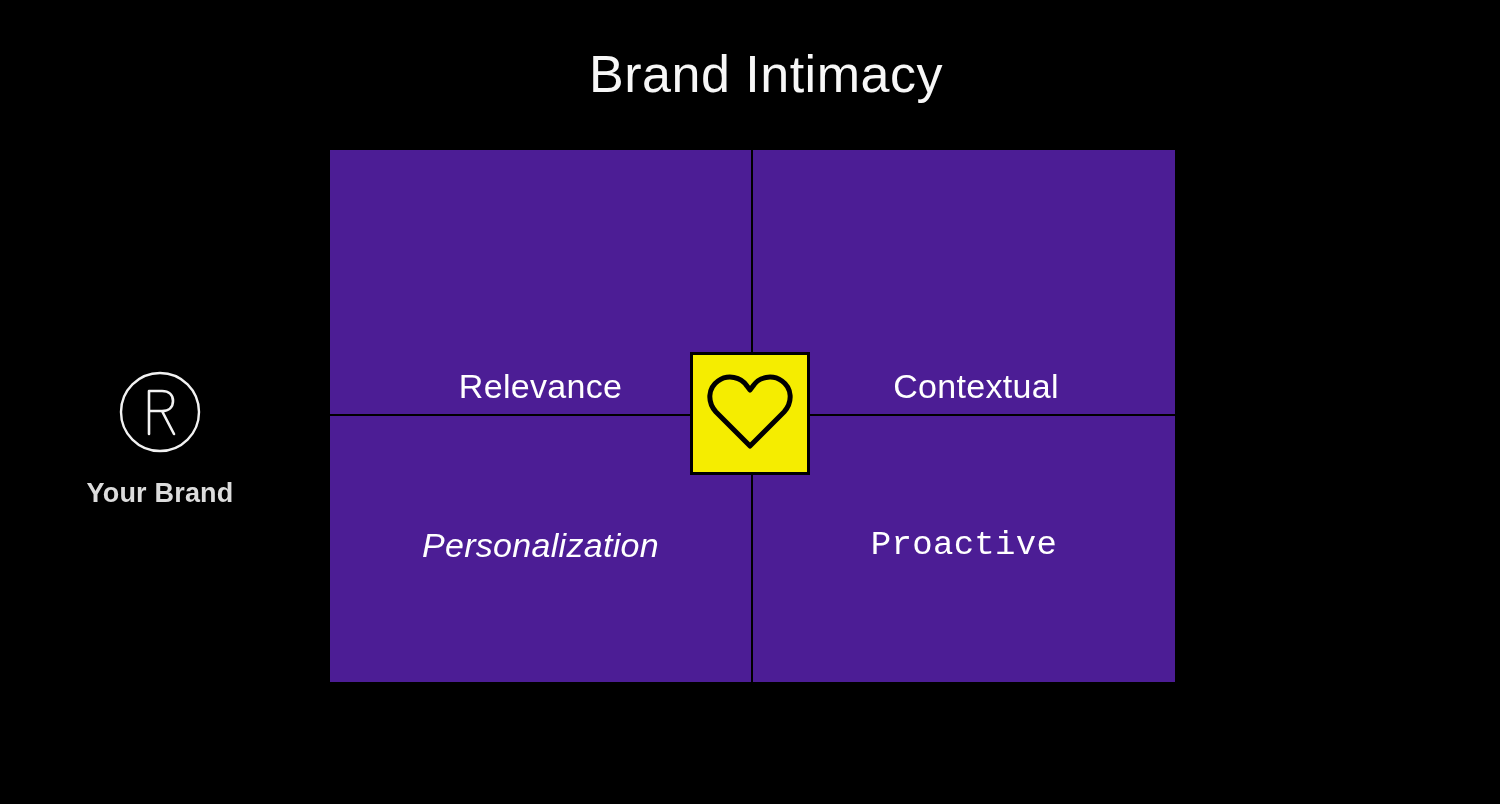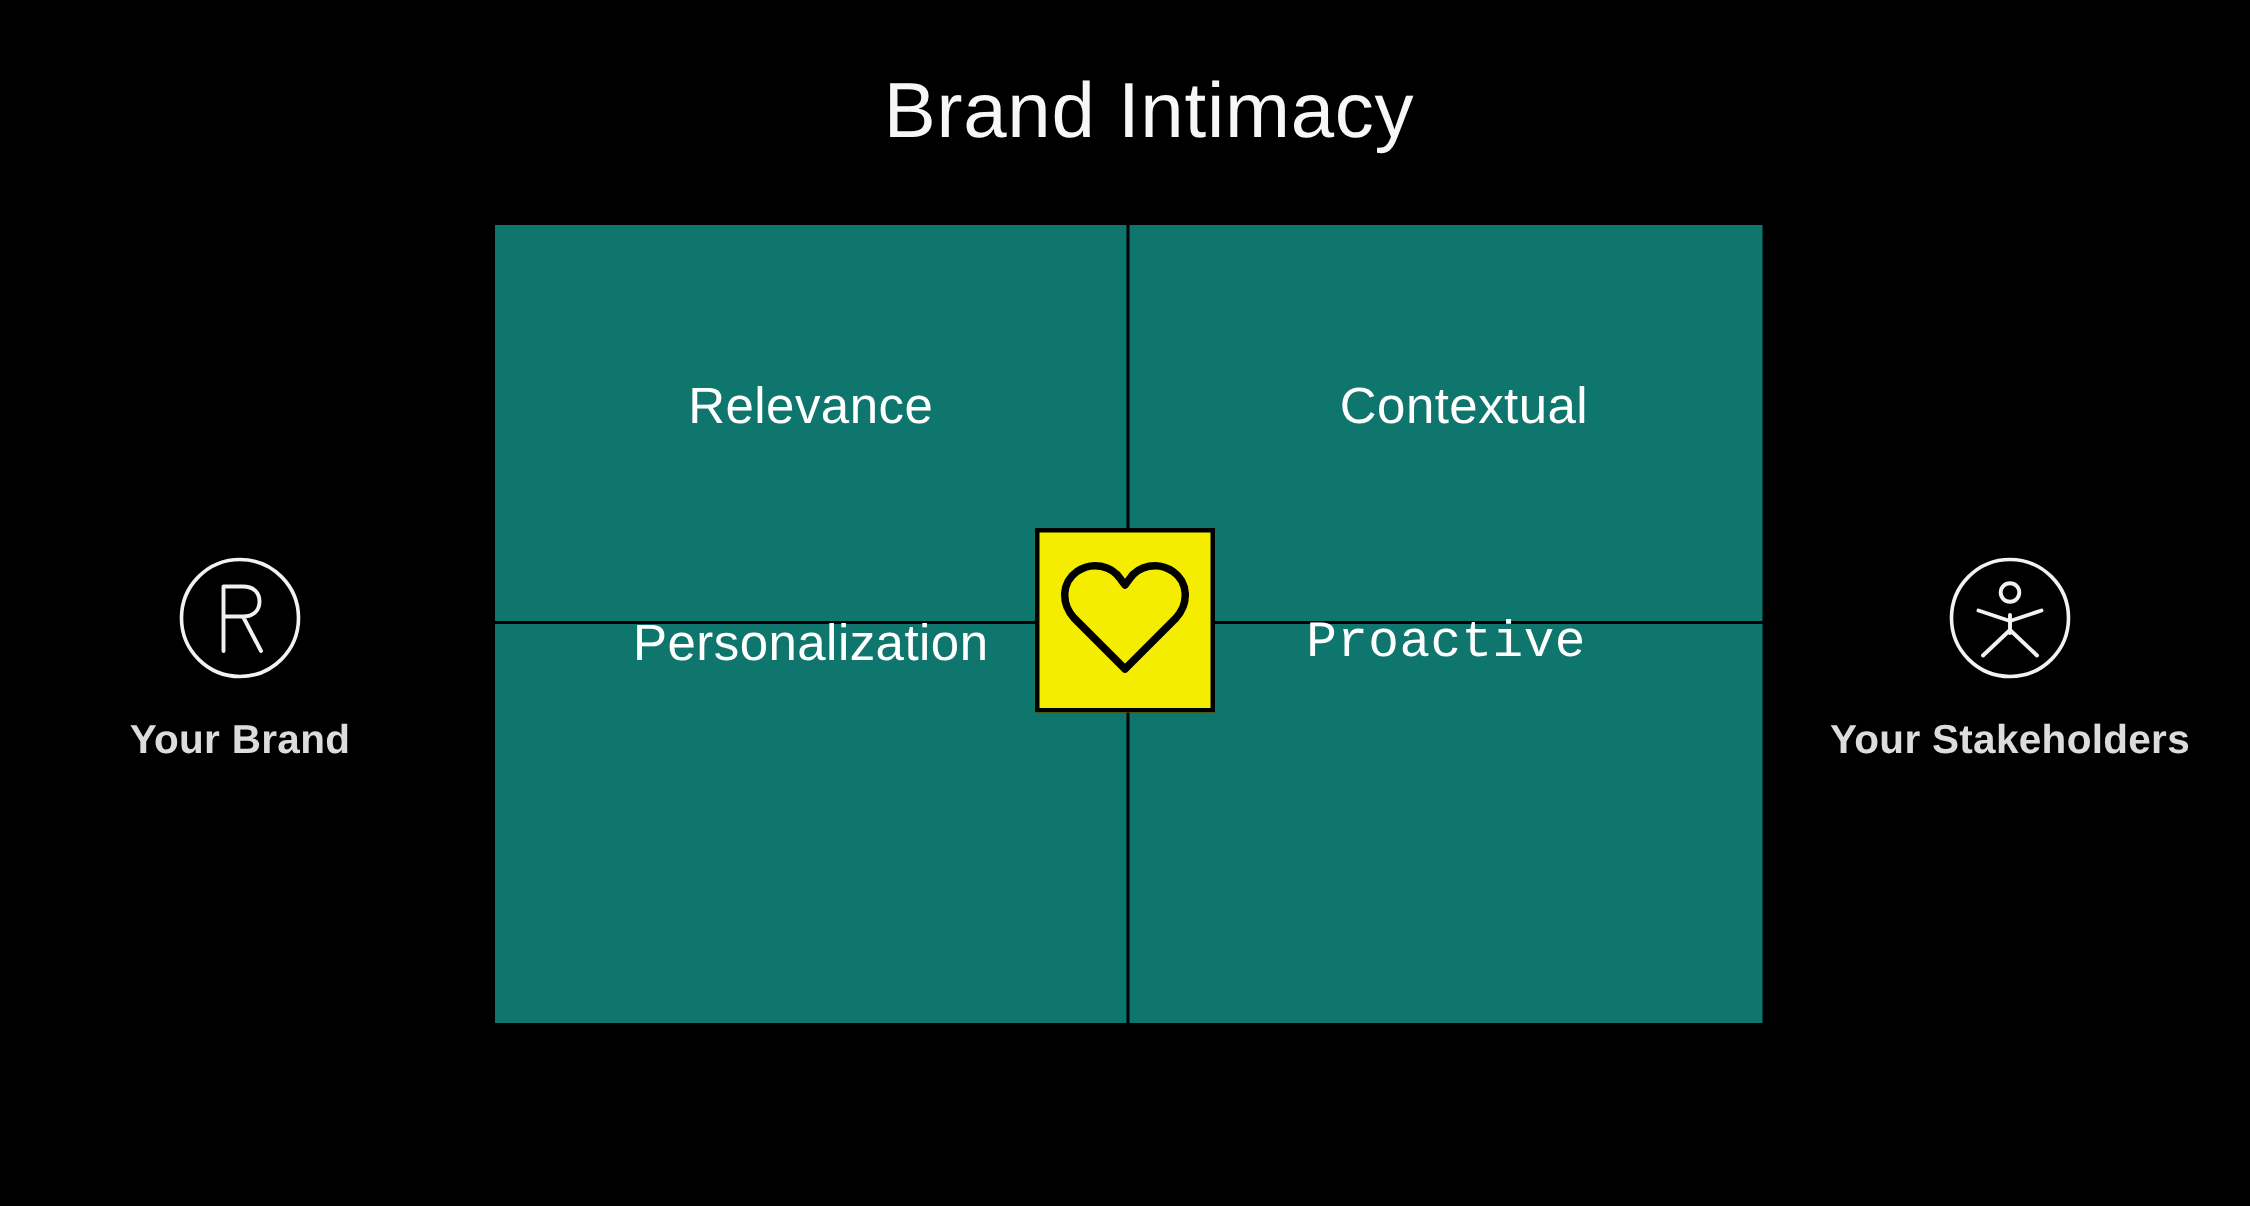--- a/index.html
+++ b/index.html
@@ -45,38 +45,38 @@
     left: 330px;
     top: 150px;
     width: 845px;
     height: 532px;
     display: grid;
     grid-template-columns: 421px 2px 422px;
     grid-template-rows: 264px 2px 266px;
     background: #000000;
   }
   .cell {
-    background: #0f766e;
+    background: #4c1d95;
     position: relative;
     display: flex;
-    align-items: center;
+    align-items: flex-end;
     justify-content: center;
   }
   .cell .cell-label {
     font-size: 34px;
     font-weight: 400;
     color: #ffffff;
     letter-spacing: 0.3px;
     white-space: nowrap;
     position: relative;
     line-height: 1;
   }
   .cell-tl .cell-label { transform: translateY(-11px); }
   .cell-tr .cell-label { transform: translateY(-11px); margin-left: 24px; }
-  .cell-bl .cell-label { transform: translateY(-120px); }
+  .cell-bl .cell-label { transform: translateY(-120px); font-style: italic; }
   .cell-br .cell-label { transform: translateY(-120px); font-family: Liberation Mono, monospace; }
 
   .divider-v { background: #000000; }
   .divider-h { background: #000000; }
 
   
   .heart-badge {
     position: absolute;
     left: 690px;
     top: 352px;
@@ -162,26 +162,14 @@
   <div class="endpoint endpoint-left">
     <span class="endpoint-icon">
       <svg width="84" height="84" viewBox="0 0 84 84" aria-hidden="true">
         <circle cx="42" cy="42" r="39" fill="none" stroke="#f2f2f2" stroke-width="2.4"></circle>
         <path d="M31 64 L31 21 L44 21 C51 21 55 25 55 31 C55 37 51 41 44 41 L31 41 M44 41 L56 64" fill="none" stroke="#f2f2f2" stroke-width="2.6" stroke-linecap="round" stroke-linejoin="round"></path>
       </svg>
     </span>
     <div class="endpoint-label">Your Brand</div>
   </div>
 
-  <div class="endpoint endpoint-right">
-    <span class="endpoint-icon">
-      <svg width="84" height="84" viewBox="0 0 84 84" aria-hidden="true">
-        <circle cx="42" cy="42" r="39" fill="none" stroke="#f2f2f2" stroke-width="2.4"></circle>
-        <circle cx="42" cy="25" r="6.2" fill="none" stroke="#f2f2f2" stroke-width="2.6"></circle>
-        <path d="M21 37 L42 44 L63 37" fill="none" stroke="#f2f2f2" stroke-width="2.6" stroke-linecap="round" stroke-linejoin="round"></path>
-        <path d="M42 40 L42 52" fill="none" stroke="#f2f2f2" stroke-width="2.6" stroke-linecap="round"></path>
-        <path d="M24 67 L42 50 L60 67" fill="none" stroke="#f2f2f2" stroke-width="2.6" stroke-linecap="round" stroke-linejoin="round"></path>
-      </svg>
-    </span>
-    <div class="endpoint-label">Your Stakeholders</div>
-  </div>
 
 </div>
 
 </body></html>

